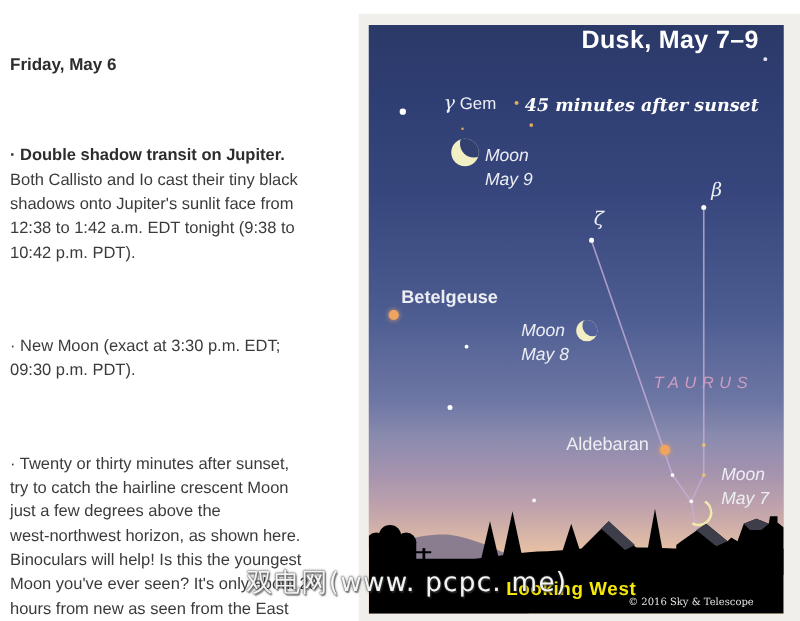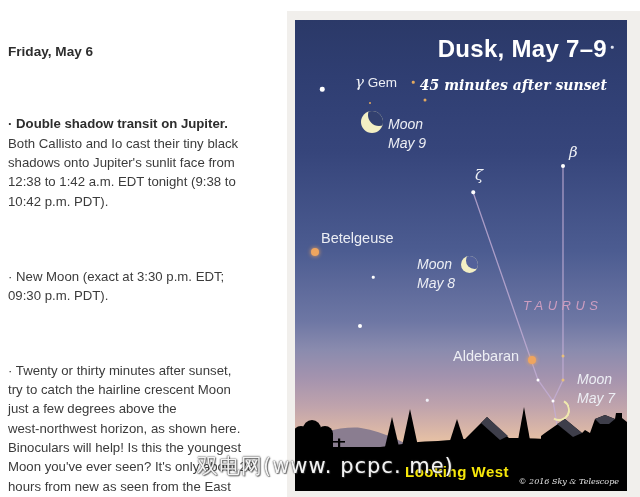--- a/index.html
+++ b/index.html
@@ -30,21 +30,21 @@
       #2b3968 0%, #2f3e72 12%, #36457b 28%, #4c5c91 49%, #6e77a4 64%,
       #8a8bae 70%, #a493ae 76%, #bfa3ac 82%, #d4b2a8 86%, #e4bfa5 89%,
       #eec9a4 93%, #f0cda7 100%);
   }
   .chart svg{position:absolute;left:0;top:0;}
   .lines-svg{z-index:1;}
   .star{position:absolute;border-radius:50%;transform:translate(-50%,-50%);z-index:2;}
   .sil-svg{z-index:3;}
   .chart-label{position:absolute;color:#f2f2f5;z-index:4;}
   .chart-title{
-    right:20px;top:15px;font-size:24px;font-weight:bold;color:#ffffff;
+    right:20px;top:1px;font-size:20px;font-weight:bold;color:#ffffff;
     letter-spacing:.3px;text-align:right;
   }
   .chart-subtitle{
     right:20px;top:41px;font-family:"DejaVu Serif",serif;font-style:italic;
     font-weight:bold;font-size:14px;color:#ffffff;text-align:right;margin-top:16px;
   }
   .greek{font-family:"DejaVu Serif",serif;font-style:italic;font-size:15px;color:#eef0f5;}
   .obj-label{font-size:14px;line-height:19px;white-space:pre;color:#eceef4;font-style:italic;}
   .star-name{font-size:14.5px;color:#eceef4;}
   .taurus{
@@ -60,21 +60,21 @@
     position:absolute;left:253px;top:379px;width:18px;height:18px;z-index:2;
     border-radius:50%;border:2px solid transparent;
     border-right-color:#f0e9ae;border-bottom-color:#f0e9ae;
     transform:rotate(-15deg);
   }
   .looking-west{
     left:110px;top:443px;font-size:15px;font-weight:bold;color:#f6e70a;
     letter-spacing:.5px;z-index:5;
   }
   .credit{
-    right:8px;top:457px;font-size:8px;font-style:italic;color:#e4e4e4;
+    right:24px;top:457px;font-size:8px;color:#e4e4e4;
     font-family:"DejaVu Serif",serif;z-index:5;
   }
   
   .watermark{
     position:absolute;left:197px;top:452px;z-index:60;
     font-size:21px;letter-spacing:1px;color:#f4f4f4;
     text-shadow:0 0 2px rgba(60,60,60,.95),0 0 1px rgba(60,60,60,.9),1px 1px 1px rgba(60,60,60,.6);
     font-family:"DejaVu Sans","Liberation Sans",sans-serif;white-space:pre;
   }
 </style>
@@ -143,21 +143,21 @@
       <polygon points="270,399 287,413 278,417 262,404" fill="#3e3e4a"></polygon>
       <polygon points="300,399 310,395 320,399 314,404 305,404" fill="#3e3e4a"></polygon>
     </svg>
 
     <div class="chart-label chart-title">Dusk, May 7–9</div>
     <div class="chart-label chart-subtitle">45 minutes after sunset</div>
 
     <div class="chart-label" style="left:32px;top:53px;margin-left:28px;"><span class="greek">γ</span><span class="star-name" style="font-size:13.5px;"> Gem</span></div>
     <div class="chart-label greek" style="left:274px;top:123px;">β</div>
     <div class="chart-label greek" style="left:180px;top:146px;">ζ</div>
-    <div class="chart-label star-name" style="left:26px;top:210px;">Betelgeuse</div>
+    <div class="chart-label star-name" style="left:26px;top:210px;font-weight:bold;">Betelgeuse</div>
     <div class="chart-label star-name" style="left:158px;top:328px;">Aldebaran</div>
     <div class="chart-label taurus" style="left:228px;top:278px;">TAURUS</div>
     <div class="chart-label obj-label" style="left:93px;top:95px;">Moon
 May 9</div>
     <div class="chart-label obj-label" style="left:122px;top:235px;">Moon
 May 8</div>
     <div class="chart-label obj-label" style="left:282px;top:350px;">Moon
 May 7</div>
 
     <div class="chart-label looking-west">Looking West</div>

